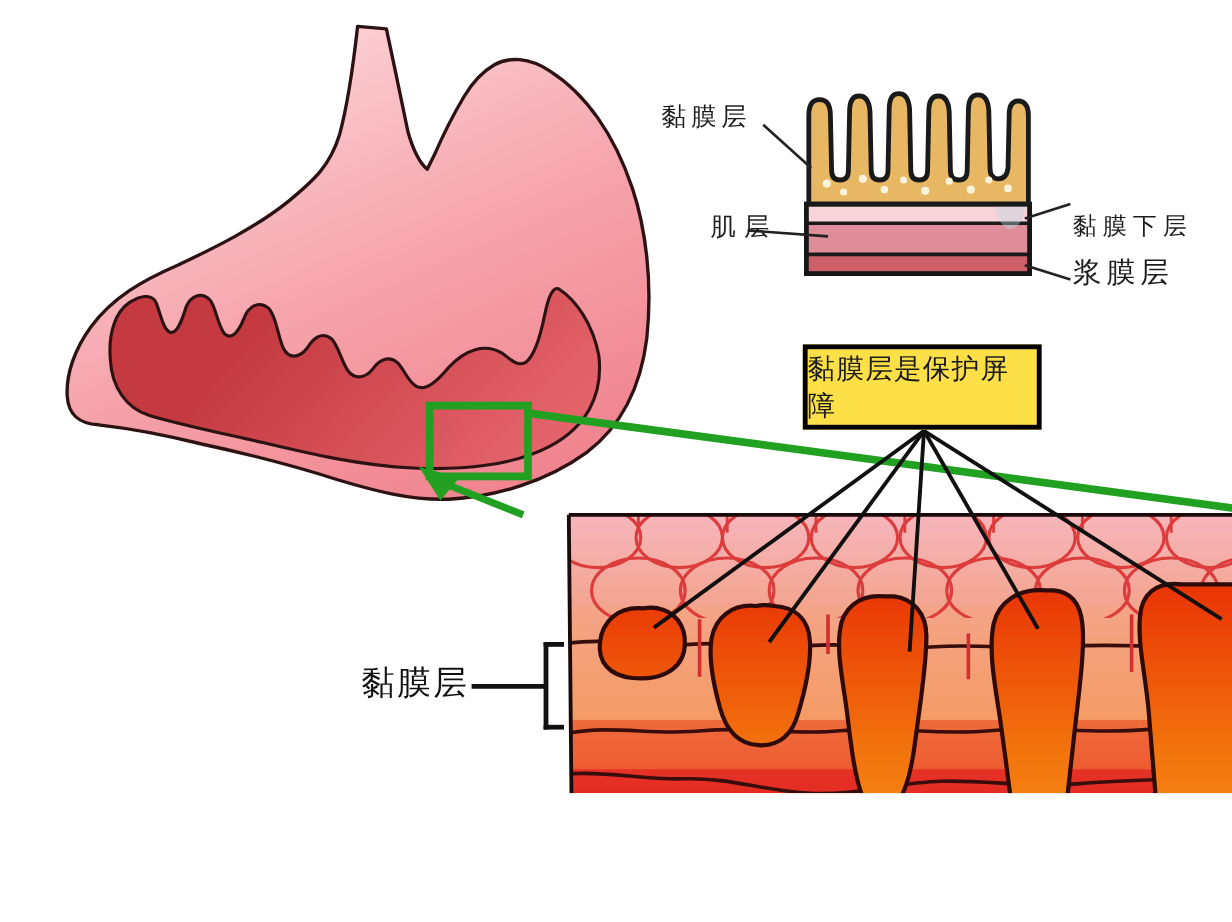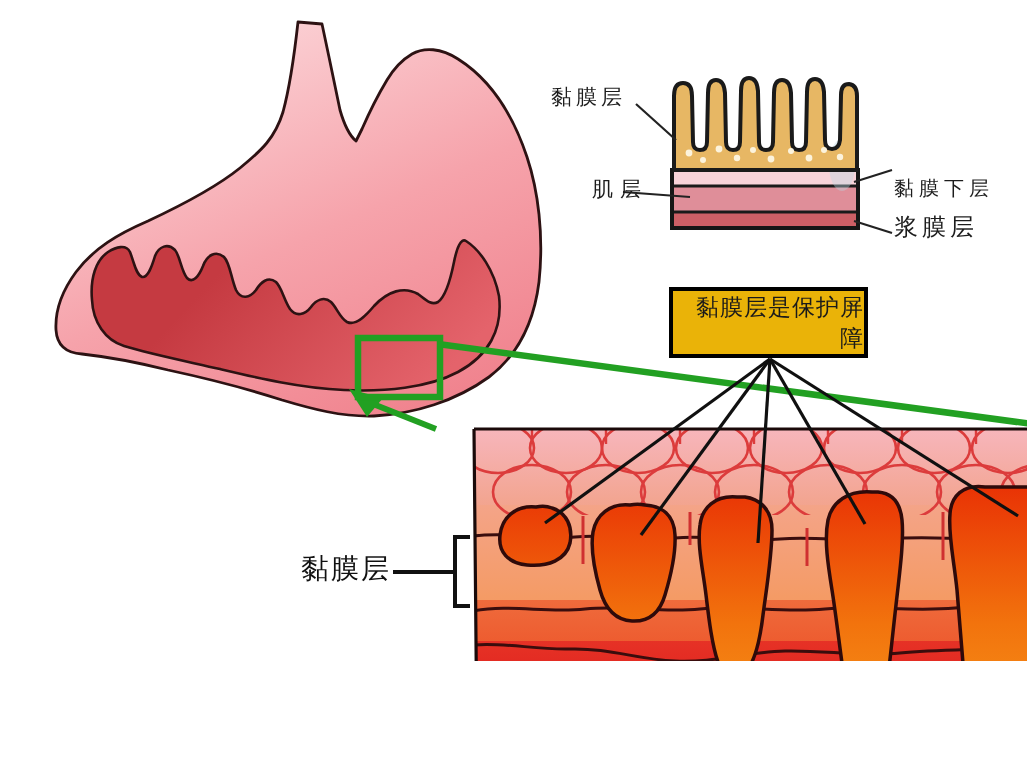--- a/index.html
+++ b/index.html
@@ -7,23 +7,23 @@
          font-family:"DejaVu Sans","Liberation Sans",sans-serif;}
   #art{position:absolute;left:0;top:0;}
   .lbl{position:absolute;color:#1c1c1c;white-space:nowrap;line-height:1.15;}
   .lbl-cs{font-size:21px;}
   #cs-mucosa-label{left:551px;top:85px;letter-spacing:4px;}
   #cs-muscle-label{left:592px;top:177px;letter-spacing:7px;}
   #cs-submucosa-label{left:894px;top:151px;font-size:20px;letter-spacing:5px;margin-top:26px;}
   #cs-serosa-label{left:894px;top:214px;font-size:24px;letter-spacing:4px;}
   #main-mucosa-label{left:301px;top:553px;font-size:28px;letter-spacing:2px;color:#111;}
   #callout-box{position:absolute;left:669px;top:287px;width:199px;height:71px;
-    border:4px solid #000;background:#eab308;box-sizing:border-box;
+    border:4px solid #000;background:#fde047;box-sizing:border-box;
     display:flex;align-items:center;justify-content:center;
-    font-size:23px;color:#1a1a1a;letter-spacing:1px;text-align:right;}
+    font-size:23px;color:#1a1a1a;letter-spacing:1px;}
 </style>
 </head>
 <body>
 
 <div id="stage">
 
   <svg id="art" width="1027" height="768" viewBox="0 0 1027 768">
     <defs>
       <linearGradient id="gradWall" x1="250" y1="30" x2="420" y2="420" gradientUnits="userSpaceOnUse">
         <stop offset="0" stop-color="#FBD0D4"></stop>

